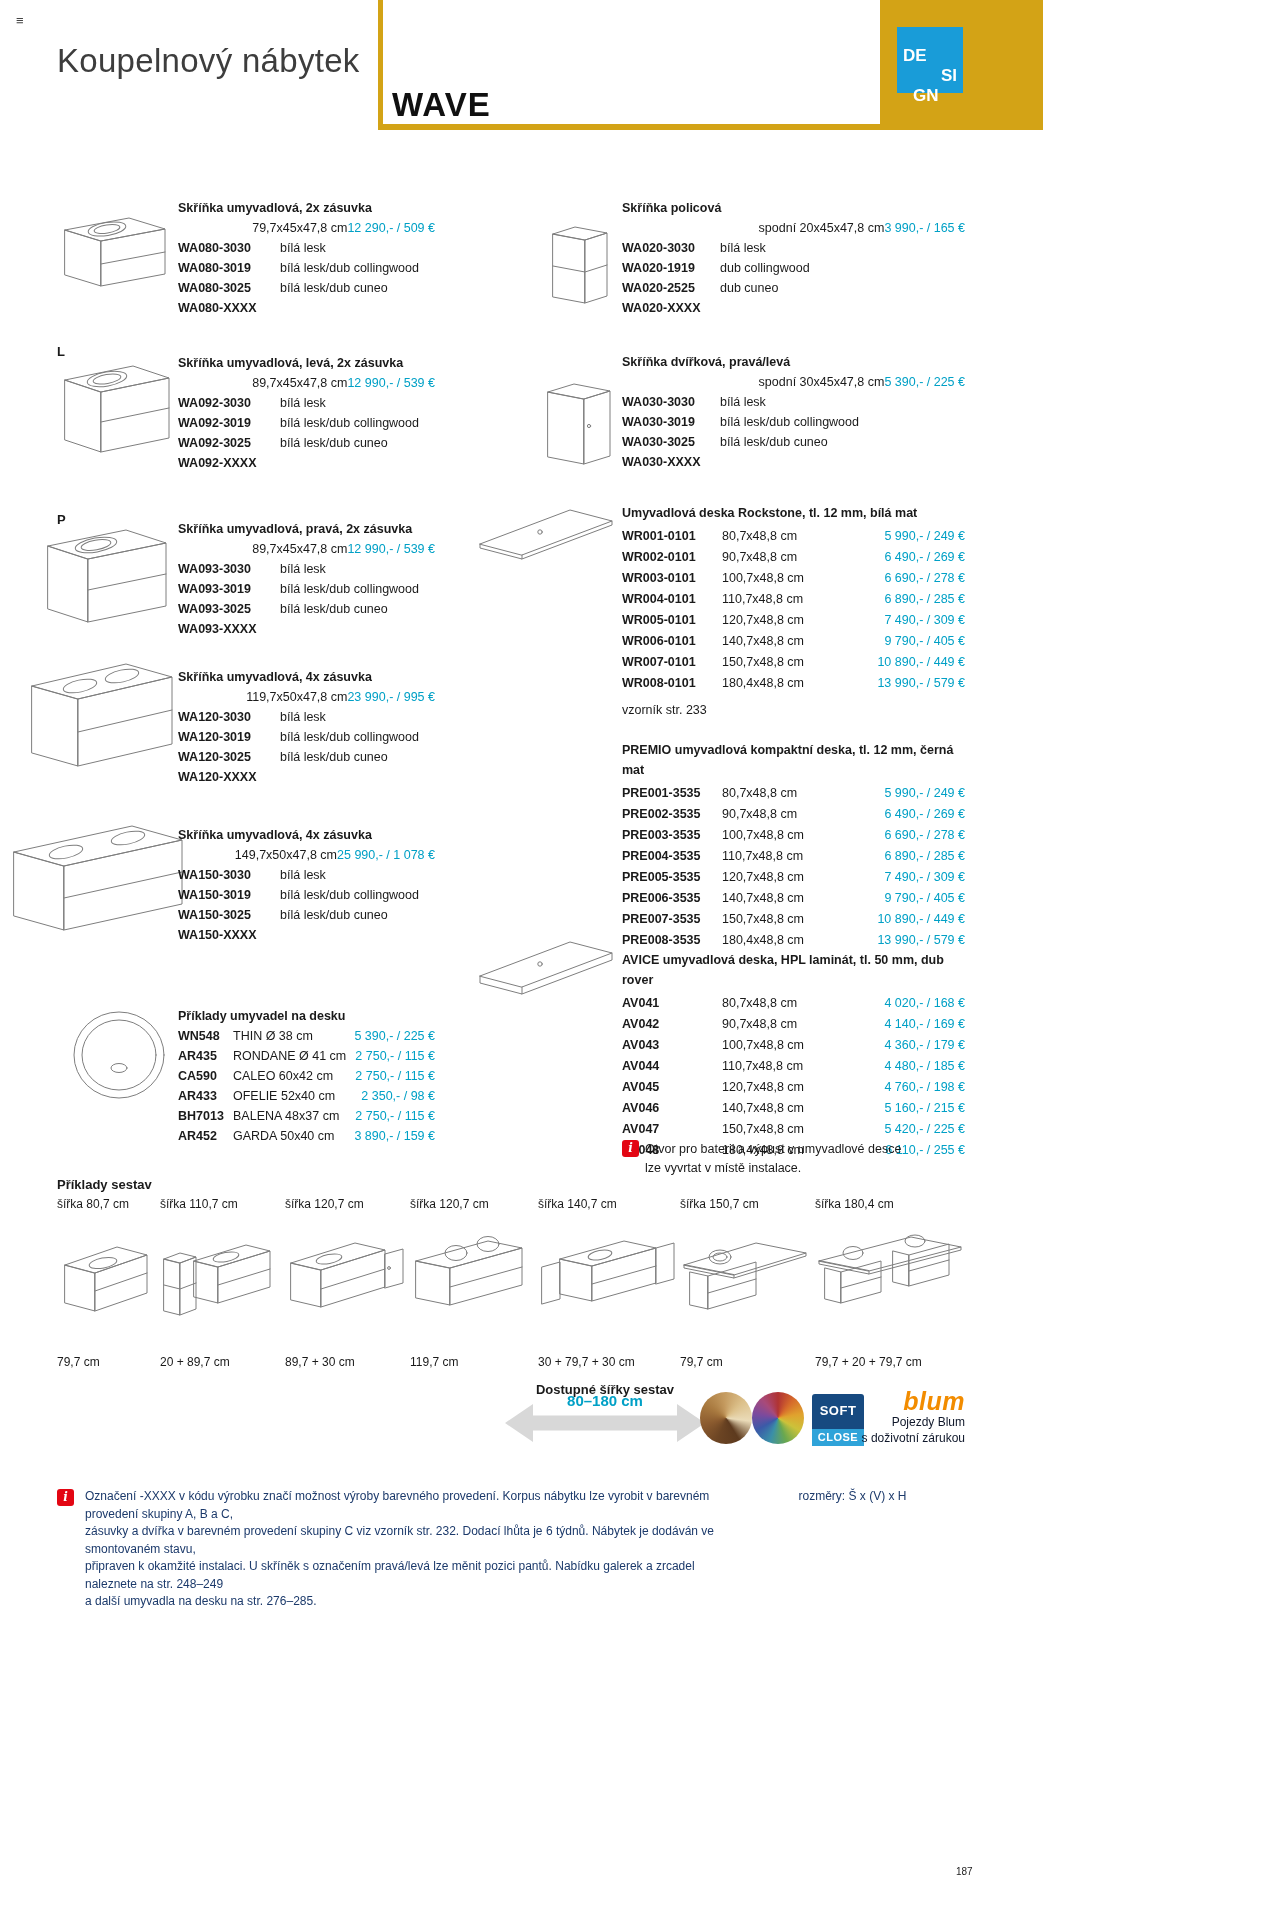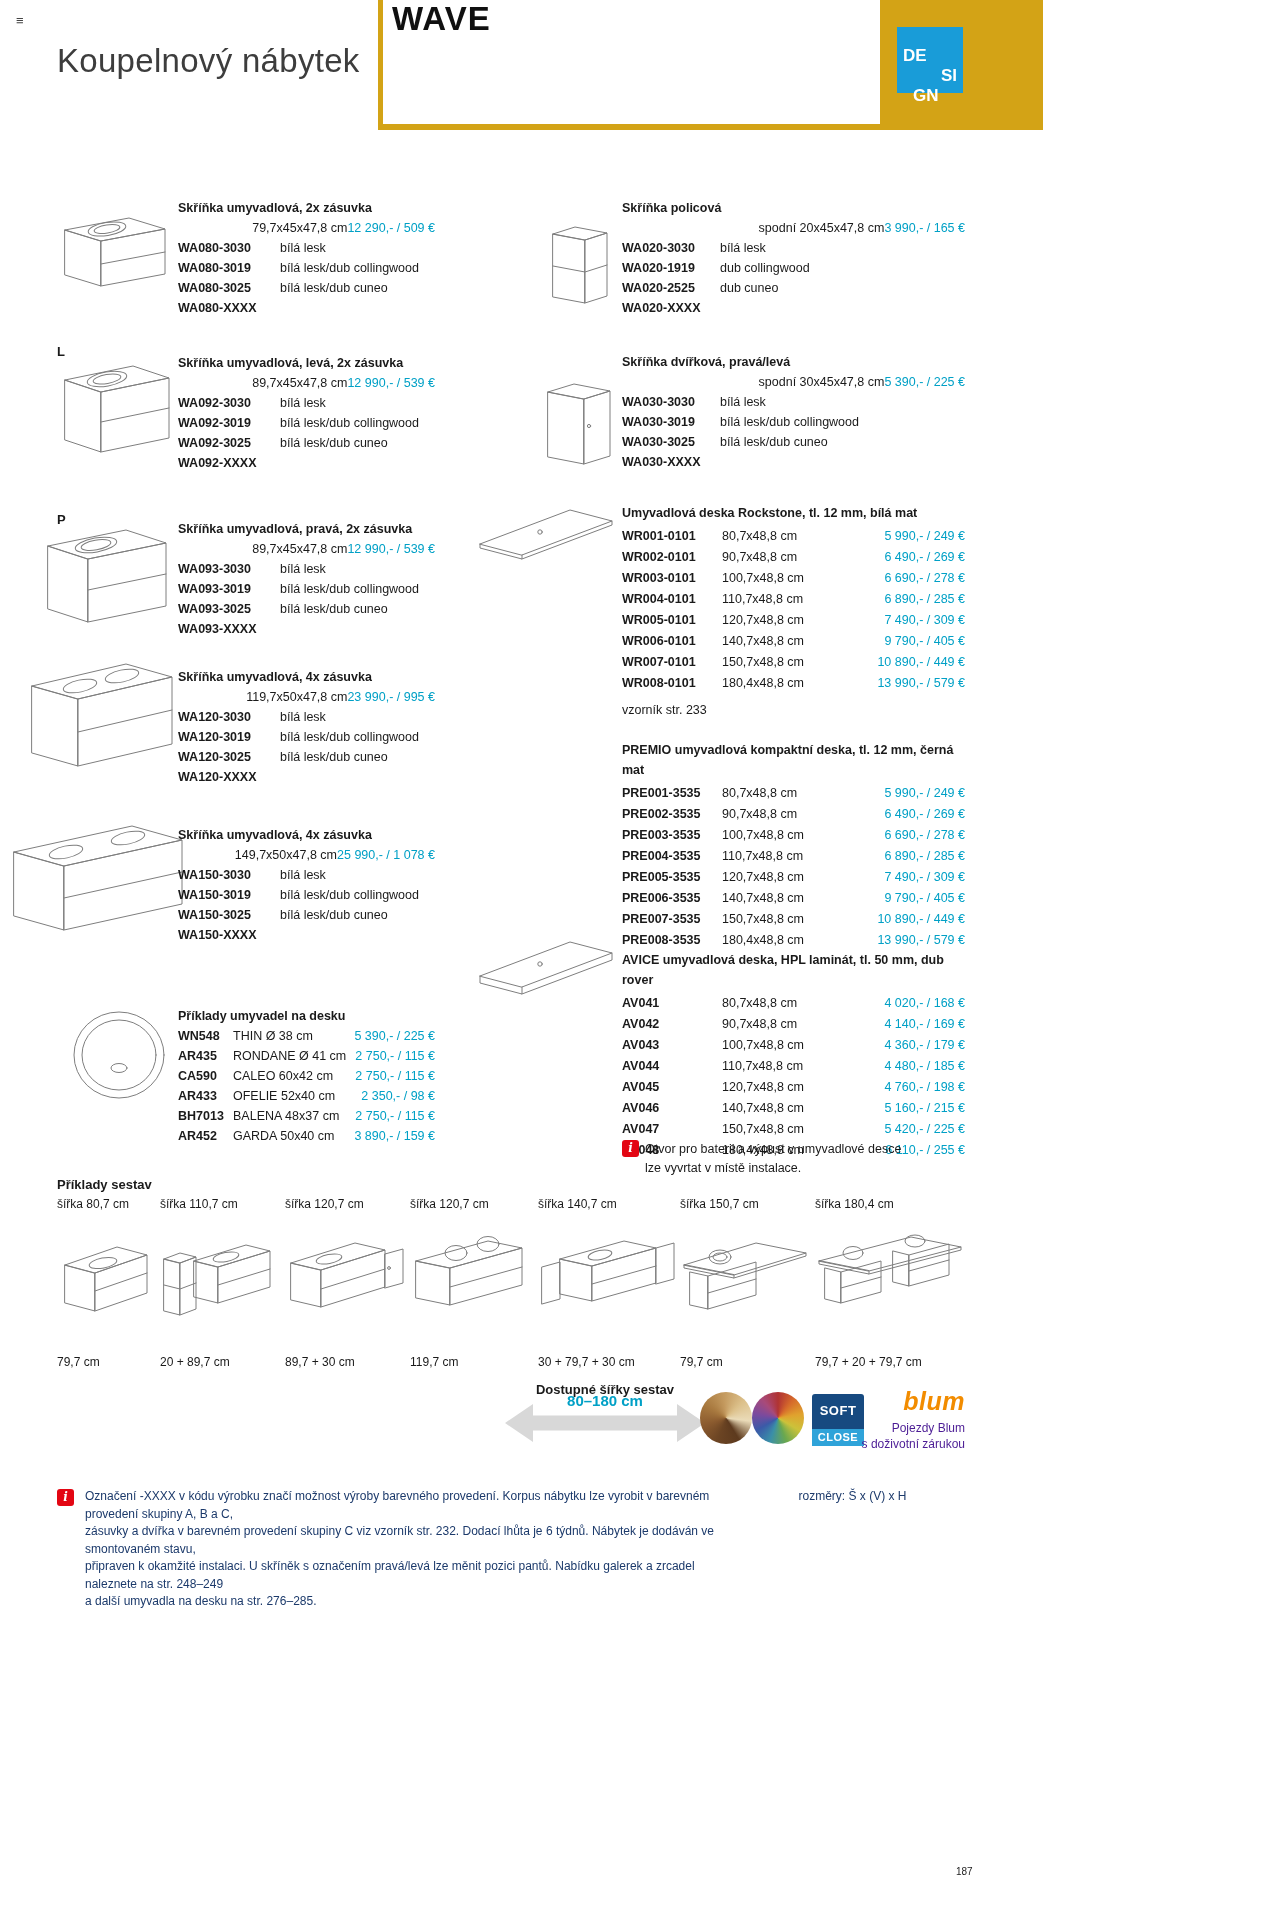--- a/index.html
+++ b/index.html
@@ -2,21 +2,21 @@
 <html><head>
 <meta charset="utf-8">
 <style>
   html,body{margin:0;padding:0;background:#e8e8e8}
   .page{position:relative;width:1280px;height:1919px;background:#fff;font-family:"Liberation Sans",sans-serif;font-size:12.5px;color:#1a1a1a;overflow:hidden;margin:0 auto}
   .price{color:#00a0c6;white-space:nowrap}
   
   .menu-ic{position:absolute;left:16px;top:16px;font-size:13px;color:#444;line-height:10px}
   .h1{position:absolute;left:57px;top:42px;font-size:33px;color:#3d3d3d;letter-spacing:.3px;white-space:nowrap}
   .goldbar{position:absolute;left:378px;top:0;width:665px;height:130px;background:#d3a316}
-  .goldinner{position:absolute;left:5px;top:0;width:497px;height:124px;background:#fff;display:flex;align-items:flex-start}
+  .goldinner{position:absolute;left:5px;top:0;width:497px;height:124px;background:#fff;display:flex;align-items:flex-end}
   .wave{font-size:33px;font-weight:bold;color:#101010;padding-left:9px;letter-spacing:1px}
   .design{position:absolute;left:519px;top:27px;width:66px;height:66px;background:#199cd8;color:#fff;font-weight:bold;font-size:17px;line-height:20px;padding-top:19px;box-sizing:border-box}
   .design div{padding:0 6px}
   .design .l2{text-align:right}
   .design .l3{padding-left:16px}
   
   svg.draw{position:absolute}
   svg.draw path,svg.draw line,svg.draw ellipse,svg.draw circle{fill:none;stroke:#7e7e7e;stroke-width:1;stroke-linejoin:round;stroke-linecap:round}
   
   .pinfo{position:absolute;left:178px;width:257px;line-height:20px}
@@ -56,21 +56,21 @@
   .range{position:absolute;left:0;right:0;top:10px;font-weight:bold;font-size:15px;color:#00a0c6}
   
   .fan{position:absolute;width:52px;height:52px;border-radius:50%}
   .fan1{left:700px;top:1392px;background:conic-gradient(from 200deg,#6b4423,#8a5a2e,#a8793f,#c49a5f,#dcc08a,#eadbb8,#5d3a1e,#6b4423)}
   .fan2{left:752px;top:1392px;background:conic-gradient(#b03333,#d66a2b,#e0a22e,#ccc23a,#6aa84f,#3a8fa8,#3b5aa8,#7a4a9e,#a84a7a,#b03333)}
   .softclose{position:absolute;left:812px;top:1394px;width:52px;height:52px;background:#174a80;color:#fff;font-weight:bold;text-align:center;border-radius:3px}
   .softclose .s1{font-size:13px;padding-top:9px;letter-spacing:.5px}
   .softclose .s2{position:absolute;left:0;right:0;bottom:0;height:17px;background:#2fa3d9;font-size:11px;line-height:17px;letter-spacing:.5px}
   .blum{position:absolute;left:845px;top:1388px;width:120px;text-align:right}
   .blum .word{color:#f28c00;font-weight:bold;font-style:italic;font-size:25px;line-height:26px;letter-spacing:.5px}
-  .blum .cap{font-size:12px;line-height:16px;color:#4c1d95;margin-top:6px}
+  .blum .cap{font-size:12px;line-height:16px;color:#0f172a;}
   
   .footer{position:absolute;left:57px;top:1488px;width:690px}
   .footer .iicon{position:absolute;left:0;top:1px}
   .flines{margin-left:28px;line-height:17.5px;color:#1c3a6b;font-size:12px}
   .dimsnote{position:absolute;left:740px;top:1489px;width:225px;text-align:center;color:#1c3a6b;font-size:12px}
   .pagenum{position:absolute;left:956px;top:1866px;width:50px;text-align:left;font-size:10px;color:#222}
 </style>
 </head>
 <body>
 

